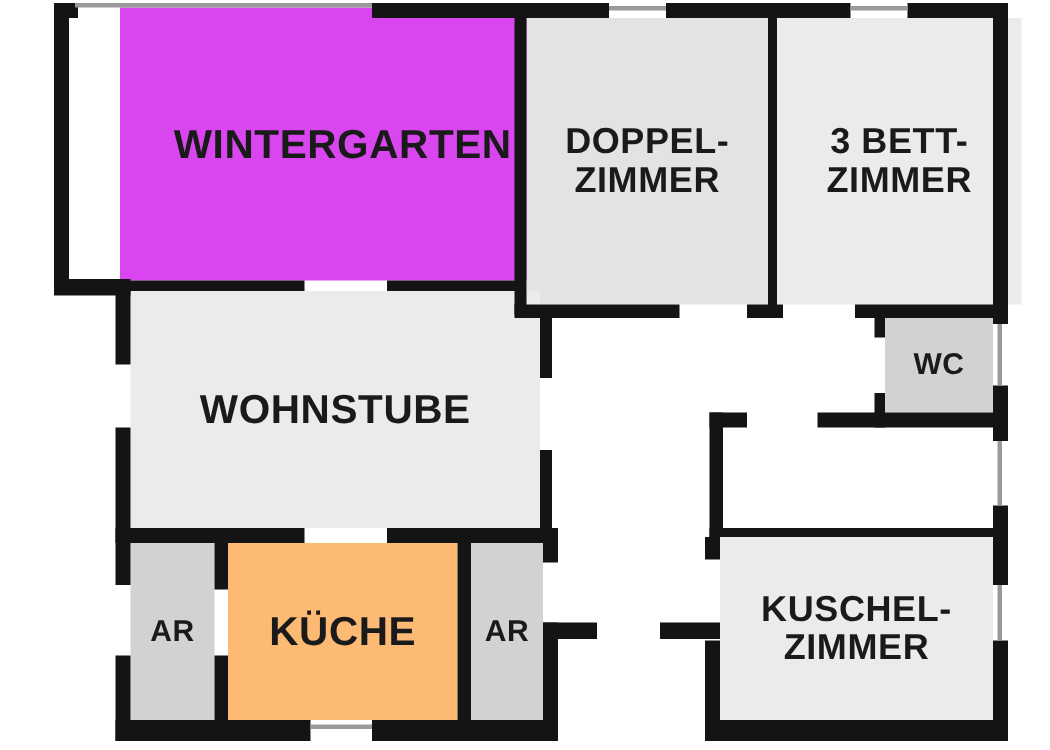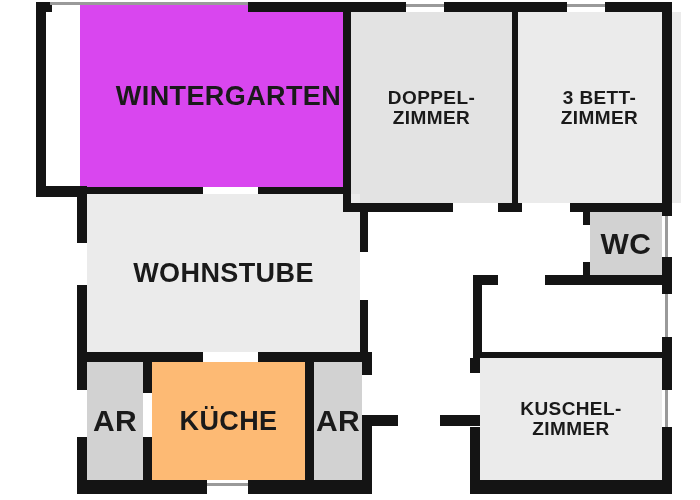--- a/index.html
+++ b/index.html
@@ -17,22 +17,22 @@
     justify-content:center;
   }
   .room .label{
     font-weight:bold;
     text-align:center;
     line-height:1.05;
     letter-spacing:0.4px;
     white-space:nowrap;
   }
   .label.lg{font-size:27px;}
-  .label.md{font-size:19px;}
-  .label.sm{font-size:30px;text-align:right;}
+  .label.md{font-size:24px;}
+  .label.sm{font-size:20px;text-align:right;}
   .label span{display:block;}
   .wall{position:absolute;}
   .win{position:absolute;}
 </style>
 </head>
 <body>
 
 <div id="canvas" style="background: rgb(255, 255, 255);">
     <div class="room" style="left: 46px; top: 5px; width: 297px; height: 182px; background-color: #d946ef; margin-left: 34px;">
       <div class="label lg" style="color: rgb(26, 26, 26);">

